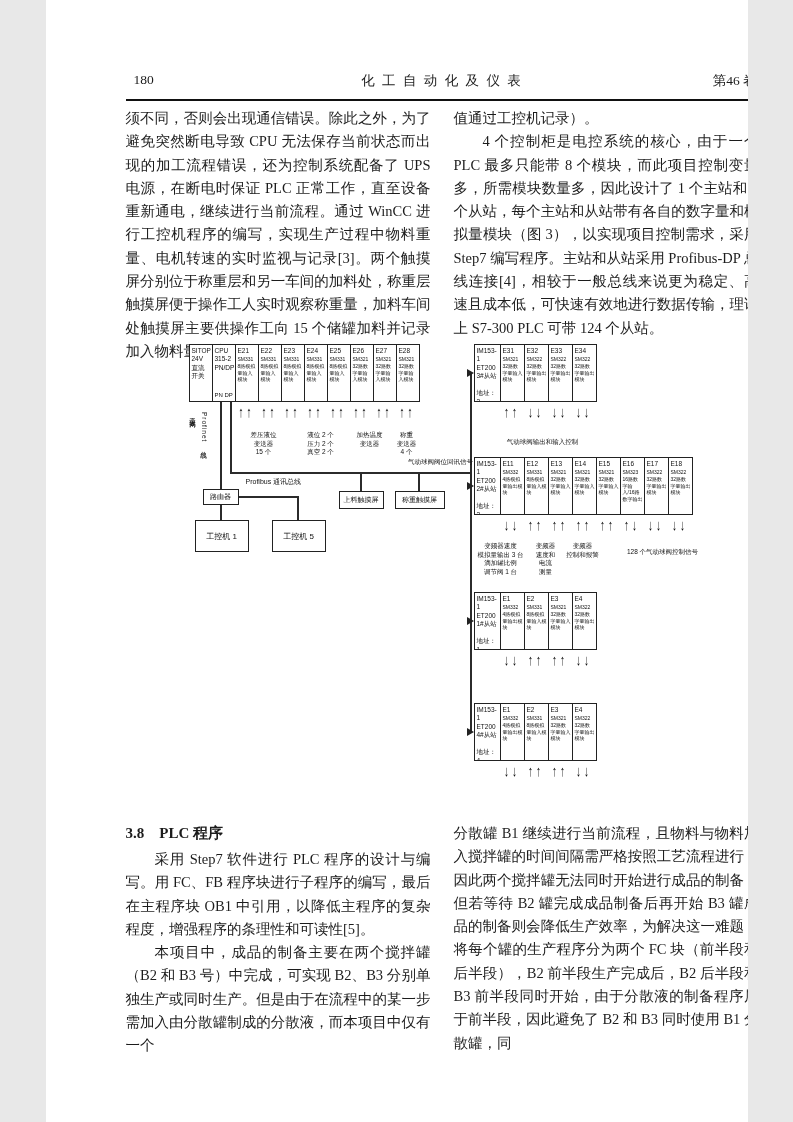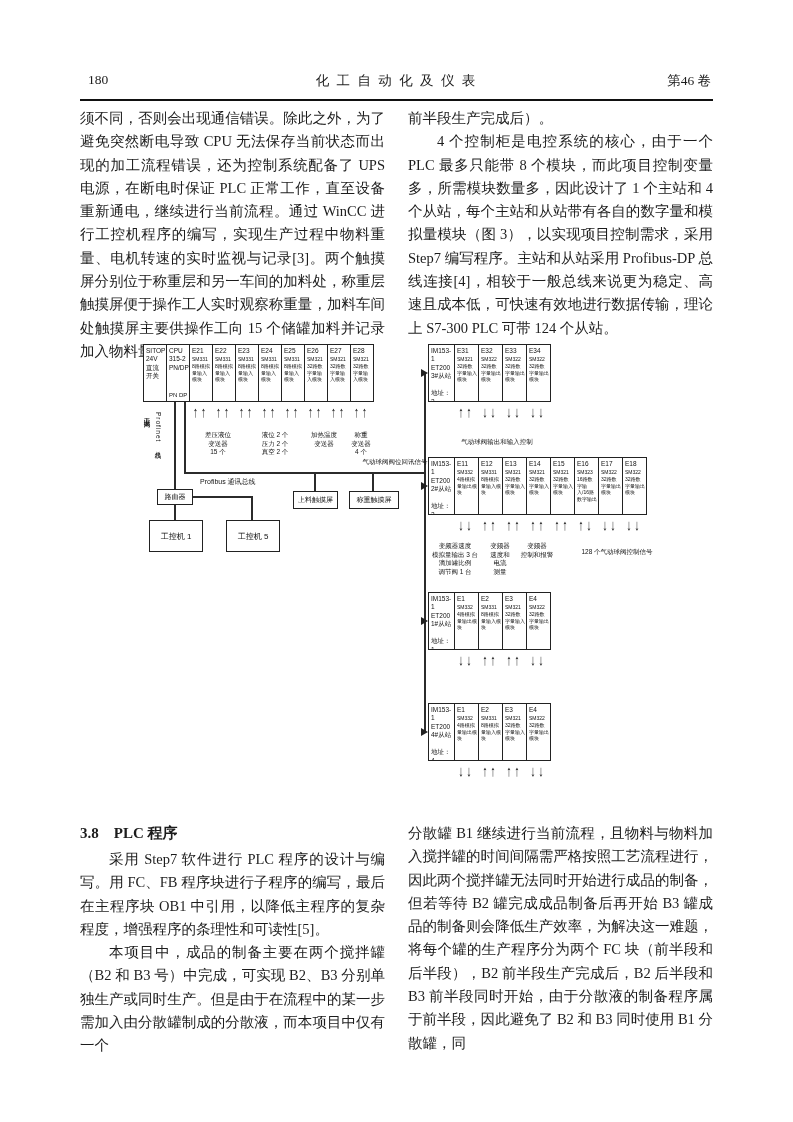--- a/index.html
+++ b/index.html
@@ -1,16 +1,16 @@
 <!DOCTYPE html>
 <html><head>
 <meta charset="utf-8">
 <style>
   html,body{margin:0;padding:0;background:#e8e8e8;}
-  .page{position:relative;width:793px;height:1122px;margin:0 auto;background:#ffffff;
+  .page{position:relative;width:702px;height:1122px;margin:0 auto;background:#ffffff;
         font-family:"Liberation Serif","DejaVu Serif",serif;color:#1c1c1c;overflow:hidden;}
   
   .hdr{position:absolute;top:72px;left:80px;width:633px;height:22px;font-size:13.5px;}
   .hdr .pgno{position:absolute;left:8px;top:0;}
   .hdr .jtitle{position:absolute;left:0;right:0;top:0;text-align:center;letter-spacing:2px;}
   .hdr .vol{position:absolute;right:2px;top:0;}
   .hdr-rule{position:absolute;top:99px;left:80px;width:633px;height:2px;background:#111;}
   
   .cols{position:absolute;left:80px;width:633px;display:flex;gap:23px;}
   .cols.top{top:107px;}
@@ -62,21 +62,21 @@
     <span class="jtitle">化 工 自 动 化 及 仪 表</span>
     <span class="vol">第46 卷</span>
   </div>
   <div class="hdr-rule"></div>
 
   <div class="cols top">
     <div class="col">
       <p>须不同，否则会出现通信错误。除此之外，为了避免突然断电导致 CPU 无法保存当前状态而出现的加工流程错误，还为控制系统配备了 UPS 电源，在断电时保证 PLC 正常工作，直至设备重新通电，继续进行当前流程。通过 WinCC 进行工控机程序的编写，实现生产过程中物料重量、电机转速的实时监视与记录[3]。两个触摸屏分别位于称重层和另一车间的加料处，称重层触摸屏便于操作工人实时观察称重量，加料车间处触摸屏主要供操作工向 15 个储罐加料并记录加入物料量（该</p>
     </div>
     <div class="col">
-      <p>前半段生产完成后）。</p>
+      <p>值通过工控机记录）。</p>
       <p class="indent">4 个控制柜是电控系统的核心，由于一个 PLC 最多只能带 8 个模块，而此项目控制变量多，所需模块数量多，因此设计了 1 个主站和 4 个从站，每个主站和从站带有各自的数字量和模拟量模块（图 3），以实现项目控制需求，采用 Step7 编写程序。主站和从站采用 Profibus-DP 总线连接[4]，相较于一般总线来说更为稳定、高速且成本低，可快速有效地进行数据传输，理论上 S7-300 PLC 可带 124 个从站。</p>
     </div>
   </div>
 
   <div class="fig">
 
     <div class="vlabel pre" style="left:42px;top:74px;height:78px;">工业以太网
 Profinet 总线</div>
 
     <div class="wire" style="left:74px;top:63px;width:2px;height:88px;"></div>

